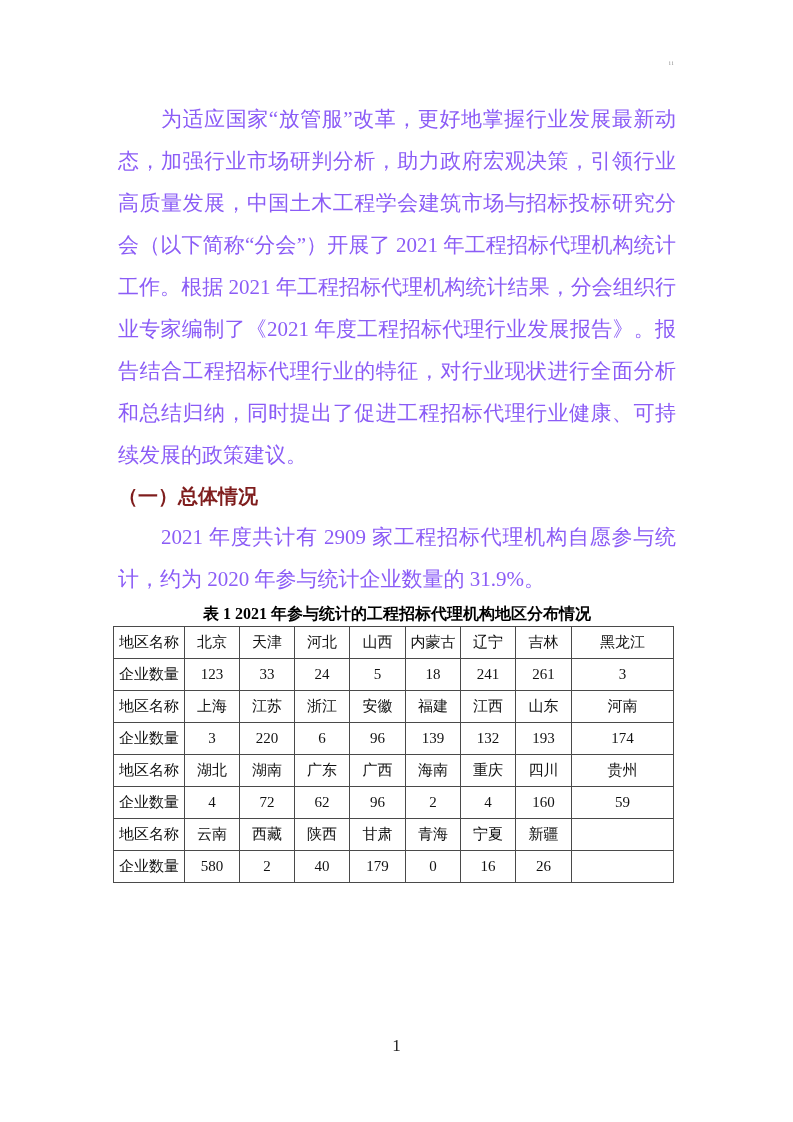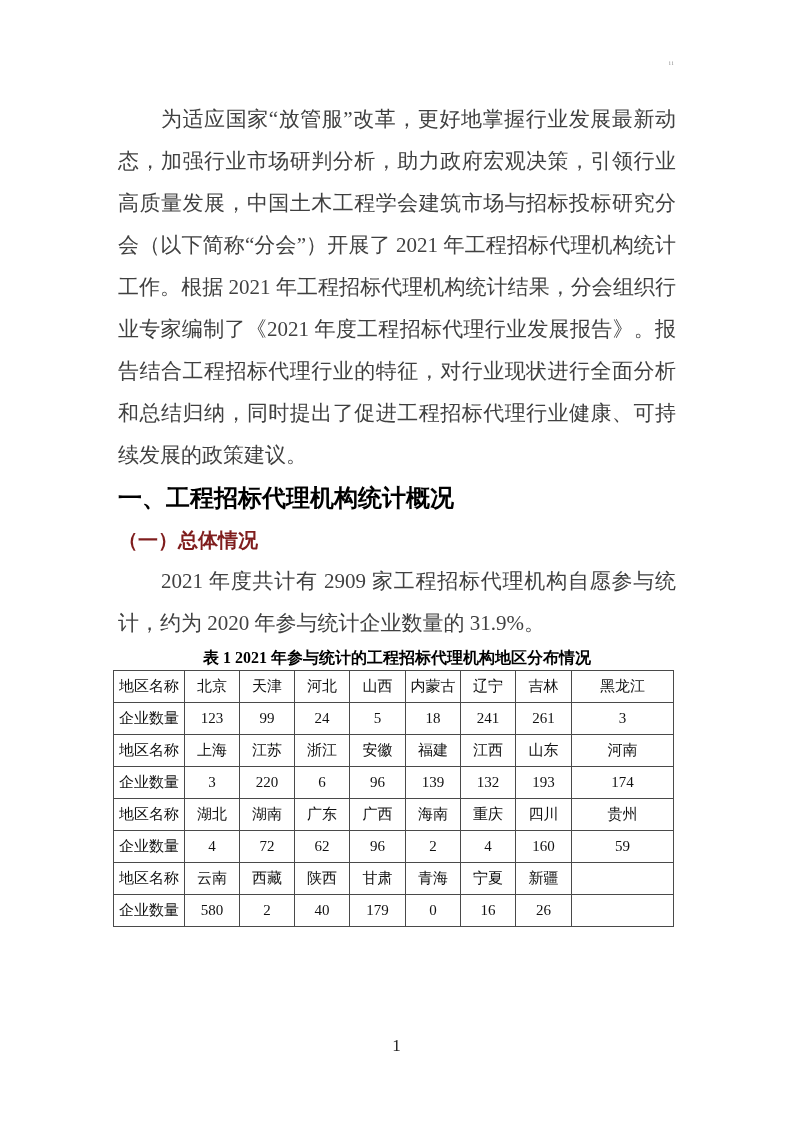--- a/index.html
+++ b/index.html
@@ -26,21 +26,21 @@
     left: 118px;
     top: 98px;
     width: 558px;
   }
   .body-para {
     margin: 0;
     font-size: 21px;
     line-height: 42px;
     text-align: justify;
     text-indent: 43px;
-    color: #404040;
+    color: #8b5cf6;
   }
   .h1 {
     margin: 0;
     font-family: "Liberation Sans", "DejaVu Sans", sans-serif;
     font-weight: bold;
     font-size: 24px;
     line-height: 44px;
     color: #000000;
   }
   .h2 {
@@ -98,21 +98,20 @@
 <body>
 
 <div class="page">
 
   <div class="corner-mark">ii</div>
 
   <div class="content">
 
     <p class="body-para">为适应国家“放管服”改革，更好地掌握行业发展最新动态，加强行业市场研判分析，助力政府宏观决策，引领行业高质量发展，中国土木工程学会建筑市场与招标投标研究分会（以下简称“分会”）开展了 2021 年工程招标代理机构统计工作。根据 2021 年工程招标代理机构统计结果，分会组织行业专家编制了《2021 年度工程招标代理行业发展报告》。报告结合工程招标代理行业的特征，对行业现状进行全面分析和总结归纳，同时提出了促进工程招标代理行业健康、可持续发展的政策建议。</p>
 
-    <h1 class="h1">一、工程招标代理机构统计概况</h1>
 
     <h2 class="h2">（一）总体情况</h2>
 
     <p class="body-para">2021 年度共计有 2909 家工程招标代理机构自愿参与统计，约为 2020 年参与统计企业数量的 31.9%。</p>
 
     <div class="table-title">表 1 2021 年参与统计的工程招标代理机构地区分布情况</div>
 
 
     <table class="data-table">
       <colgroup>
@@ -134,21 +133,21 @@
           <td>河北</td>
           <td>山西</td>
           <td>内蒙古</td>
           <td>辽宁</td>
           <td>吉林</td>
           <td>黑龙江</td>
         </tr>
         <tr>
           <td>企业数量</td>
           <td>123</td>
-          <td>99</td>
+          <td>33</td>
           <td>24</td>
           <td>5</td>
           <td>18</td>
           <td>241</td>
           <td>261</td>
           <td>3</td>
         </tr>
         <tr>
           <td>地区名称</td>
           <td>上海</td>

